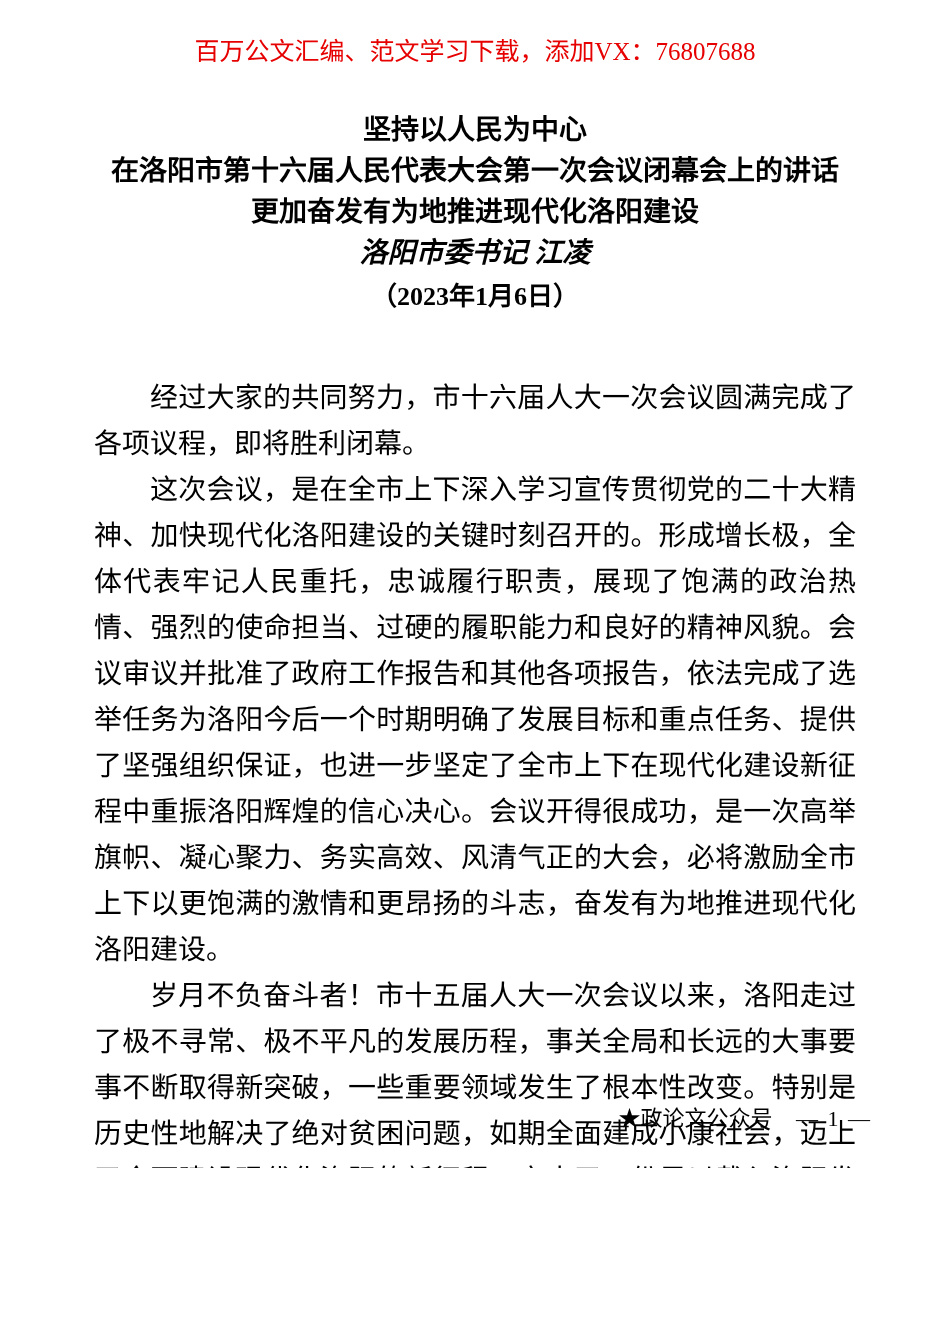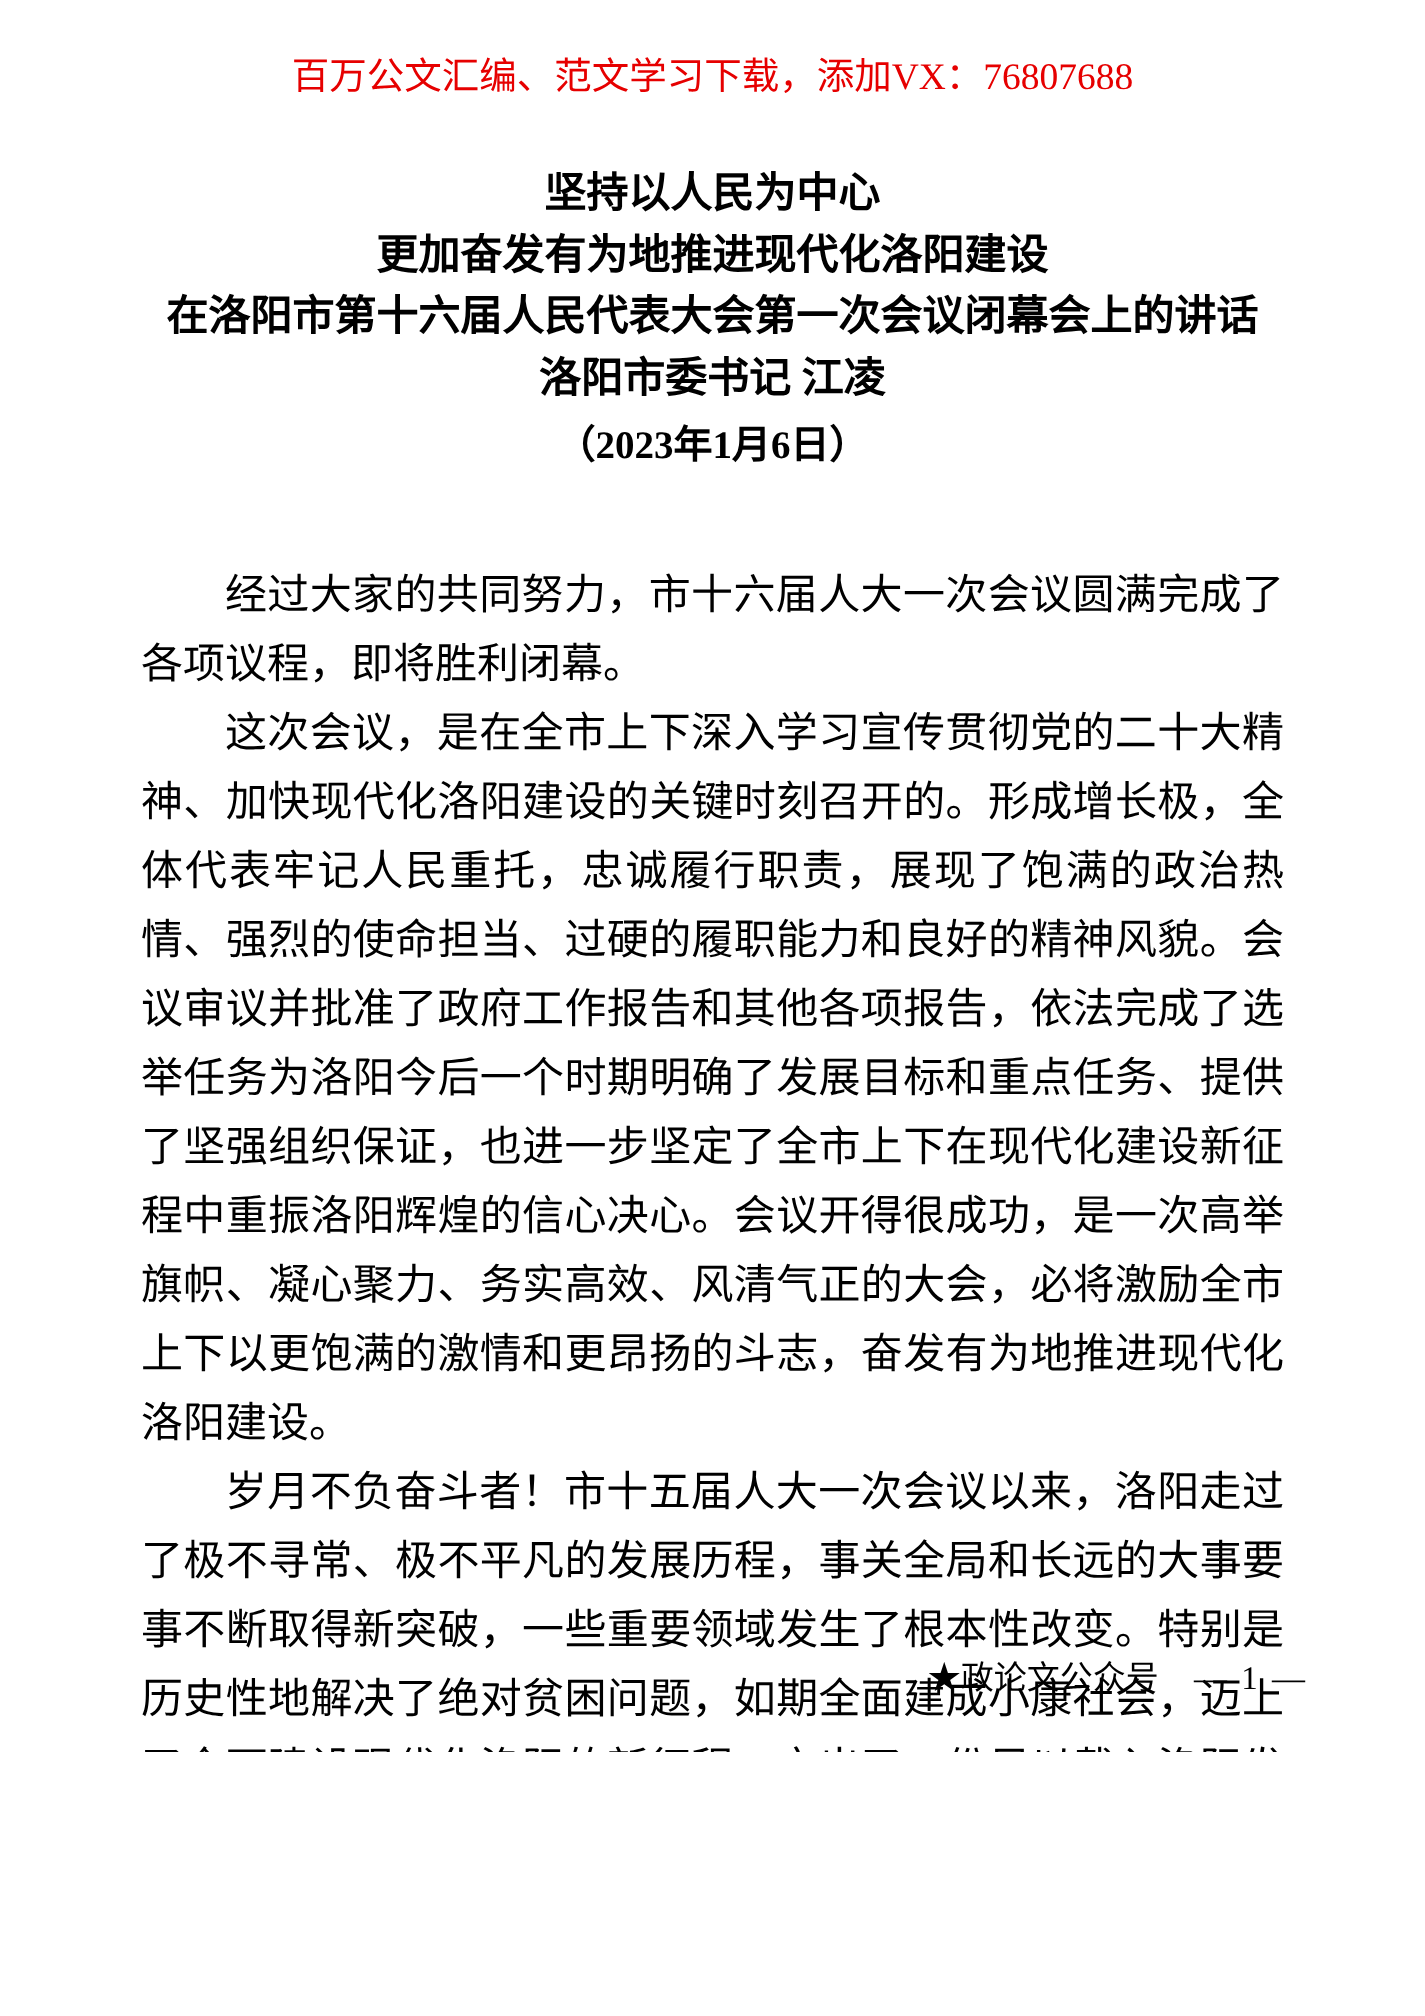--- a/index.html
+++ b/index.html
@@ -34,20 +34,21 @@
   .title-line {
     font-size: 28px;
     font-weight: bold;
     line-height: 41px;
   }
   .author-line {
     font-size: 28px;
     font-weight: bold;
     line-height: 41px;
     margin-top: 0px;
+    font-style: italic;
   }
   .date-line {
     font-size: 26px;
     font-weight: bold;
     line-height: 44px;
     margin-top: 2px;
   }
   .body-block {
     margin-top: 56px;
     font-size: 28px;
@@ -76,22 +77,22 @@
 </style>
 </head>
 <body>
 
 <div class="page">
 
   <div class="header-notice">百万公文汇编、范文学习下载，添加VX：76807688</div>
 
   <div class="title-block">
     <div class="title-line">坚持以人民为中心</div>
+    <div class="title-line">在洛阳市第十六届人民代表大会第一次会议闭幕会上的讲话</div>
     <div class="title-line">更加奋发有为地推进现代化洛阳建设</div>
-    <div class="title-line">在洛阳市第十六届人民代表大会第一次会议闭幕会上的讲话</div>
     <div class="author-line">洛阳市委书记 江凌</div>
     <div class="date-line">（2023年1月6日）</div>
   </div>
 
   <div class="body-block">
     <p class="para">经过大家的共同努力，市十六届人大一次会议圆满完成了各项议程，即将胜利闭幕。</p>
     <p class="para">这次会议，是在全市上下深入学习宣传贯彻党的二十大精神、加快现代化洛阳建设的关键时刻召开的。形成增长极，全体代表牢记人民重托，忠诚履行职责，展现了饱满的政治热情、强烈的使命担当、过硬的履职能力和良好的精神风貌。会议审议并批准了政府工作报告和其他各项报告，依法完成了选举任务为洛阳今后一个时期明确了发展目标和重点任务、提供了坚强组织保证，也进一步坚定了全市上下在现代化建设新征程中重振洛阳辉煌的信心决心。会议开得很成功，是一次高举旗帜、凝心聚力、务实高效、风清气正的大会，必将激励全市上下以更饱满的激情和更昂扬的斗志，奋发有为地推进现代化洛阳建设。</p>
     <p class="para">岁月不负奋斗者！市十五届人大一次会议以来，洛阳走过了极不寻常、极不平凡的发展历程，事关全局和长远的大事要事不断取得新突破，一些重要领域发生了根本性改变。特别是历史性地解决了绝对贫困问题，如期全面建成小康社会，迈上了全面建设现代化洛阳的新征程，交出了一份足以载入洛阳发展史册的优异答卷。市第十二次党代会以来，我们在良好的发展基础上接续奋斗聚焦加快建强副中心、形成增长极，推动现代化洛阳建设在新起点上实现了良好开局，全市人民对洛阳未来的发展更加充满信心、更加满怀期待。这些成绩的取得，根本在于以习近平同志为核心的党中央的坚强领导、在于习近平新时代中国特色社会主义思想的科学指引，关键在于全市上下团结一心、拼搏奋斗这其中，也凝聚着市人大及其常委会、全体市人大代表的智慧和力量。在此，我代表市委，向市十五届人大常委会组成人员和市十五届人大全体代表表示衷心的感谢！</p>
 
   </div>

